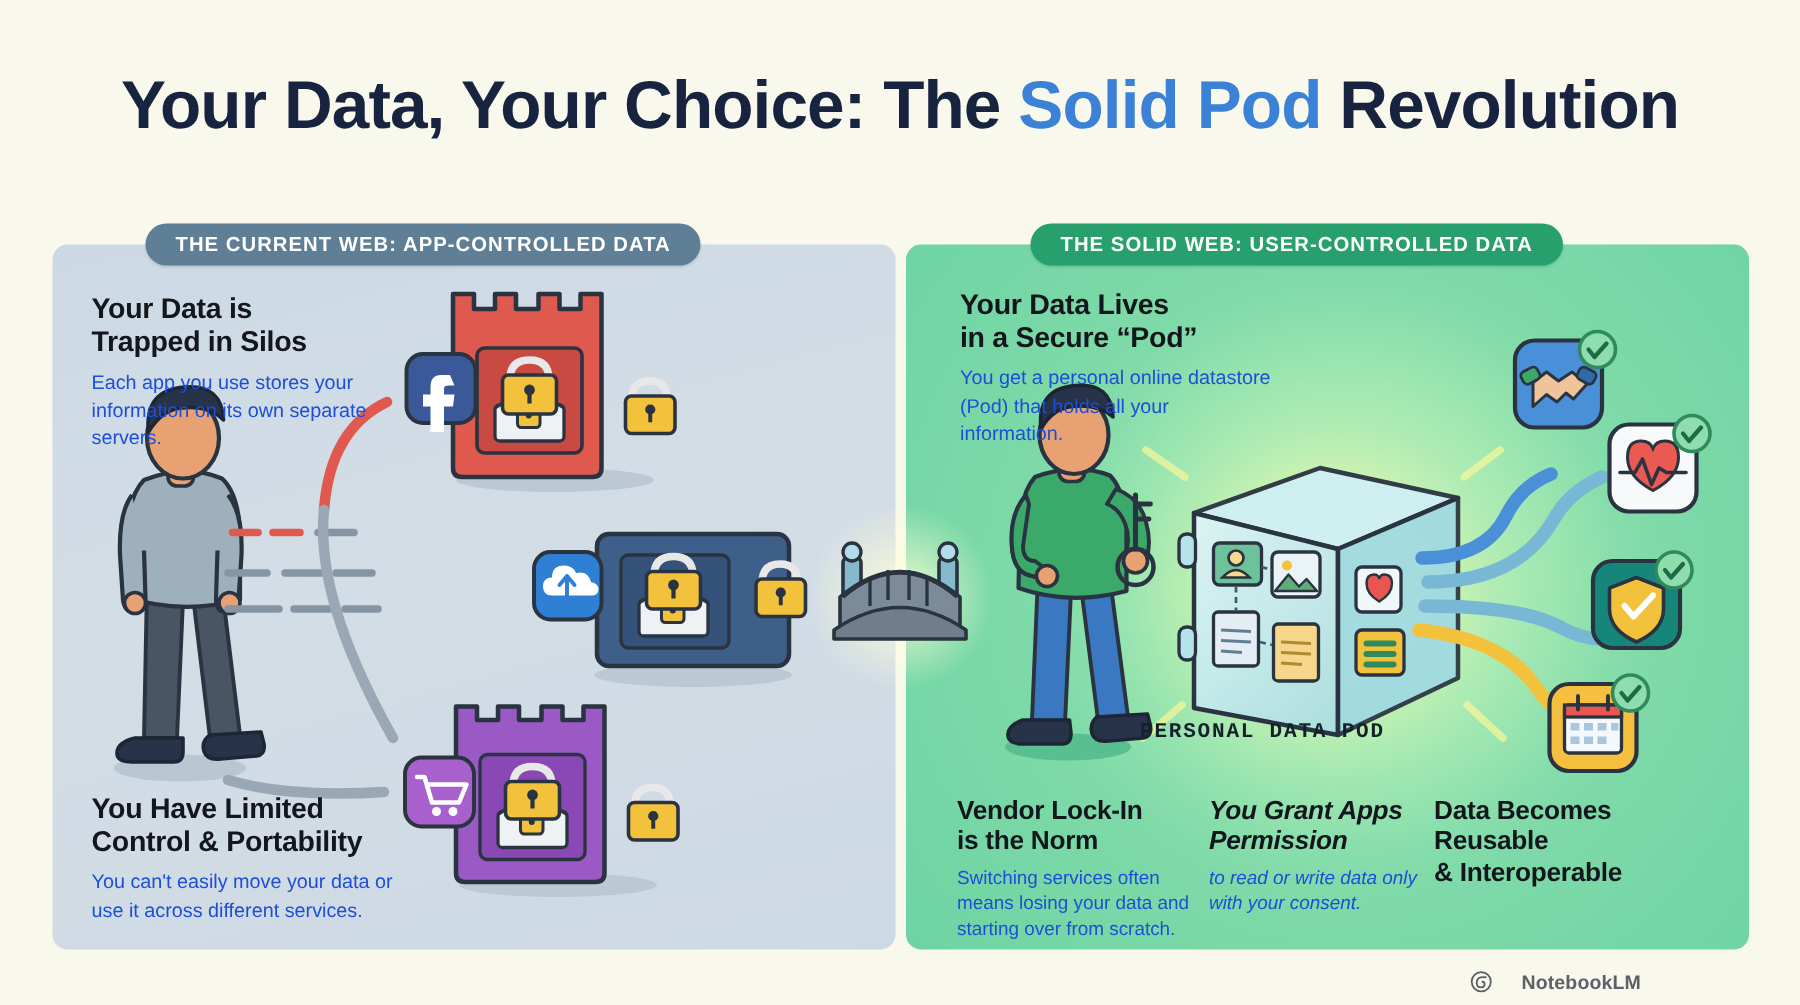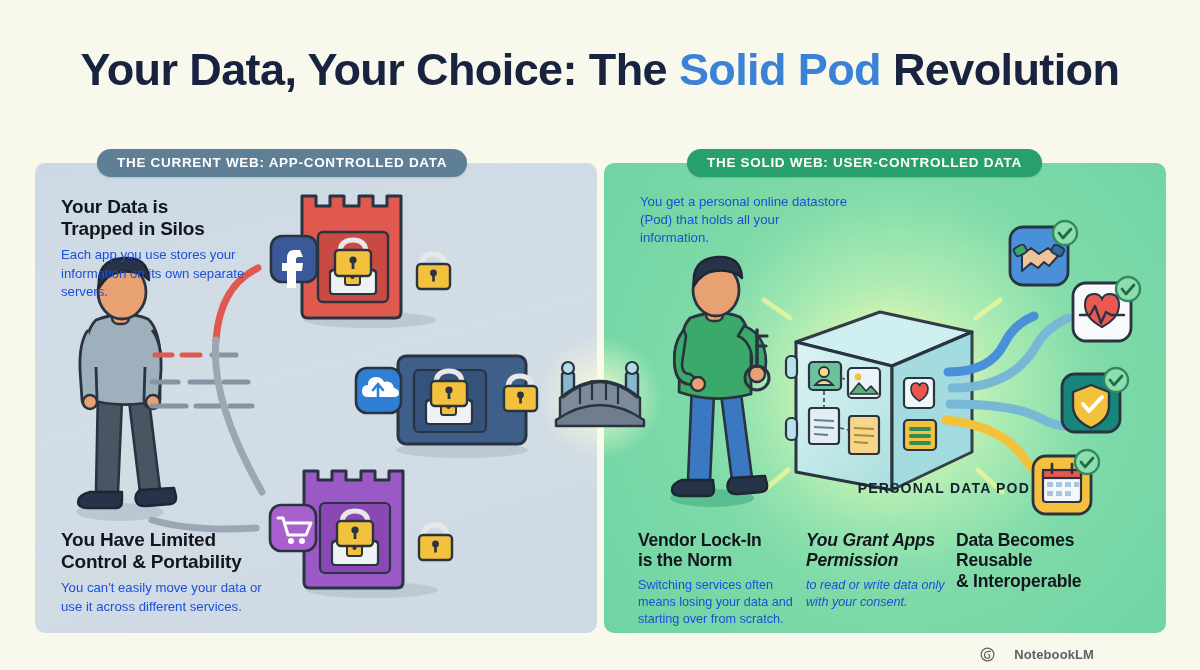--- a/index.html
+++ b/index.html
@@ -60,23 +60,24 @@
   .t-silos{left:61px;top:196px;width:205px;}
   .t-control{left:61px;top:529px;width:225px;}
   .t-pod{left:640px;top:193px;width:210px;}
   .t-vendor{left:638px;top:530px;width:160px;}
   .t-grant{left:806px;top:530px;width:140px;font-style:italic;}
   .t-reuse{left:956px;top:530px;width:196px;}
   .t-vendor h3,.t-grant h3,.t-reuse h3{font-size:17.5px;}
   .t-vendor p,.t-grant p,.t-reuse p{font-size:12.6px;}
 
   .pod-label{
-    position:absolute;left:760px;top:480px;width:270px;text-align:right;
+    position:absolute;left:760px;top:480px;width:270px;text-align:left;
     font-size:14px;font-weight:700;letter-spacing:1.2px;color:#16202c;
     z-index:7;
+    font-family:Liberation Mono, monospace;
   }
 
   
   .footer{
     position:absolute;right:26px;bottom:8px;
     display:flex;align-items:center;gap:19px;
     color:#5c6068;font-size:13px;font-weight:600;letter-spacing:.1px;
   }
 
   svg{display:block;}
@@ -414,20 +415,24 @@
 
   <div class="blk t-control">
     <h3>
       <span>You Have Limited</span><br>
       <span>Control &amp; Portability</span>
     </h3>
     <p>You can't easily move your data or use it across different services.</p>
   </div>
 
   <div class="blk t-pod">
+    <h3>
+      <span>Your Data Lives</span><br>
+      <span>in a Secure “Pod”</span>
+    </h3>
     <p>You get a personal online datastore (Pod) that holds all your information.</p>
   </div>
 
   <div class="blk t-vendor">
     <h3>
       <span>Vendor Lock-In</span><br>
       <span>is the Norm</span>
     </h3>
     <p>Switching services often means losing your data and starting over from scratch.</p>
   </div>

